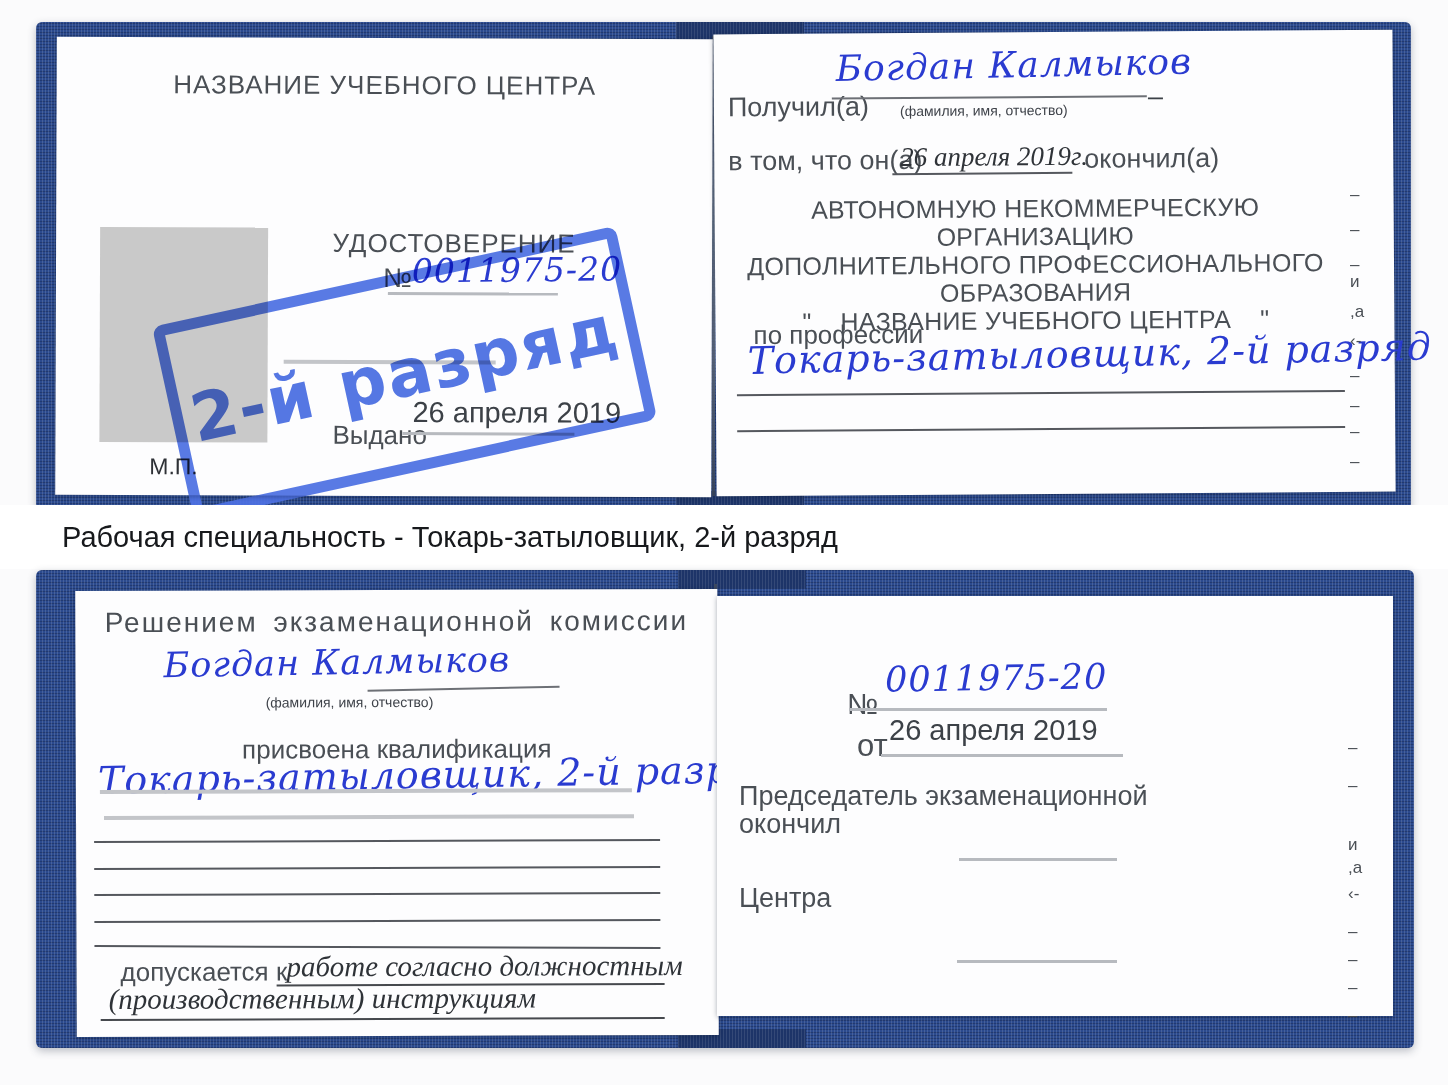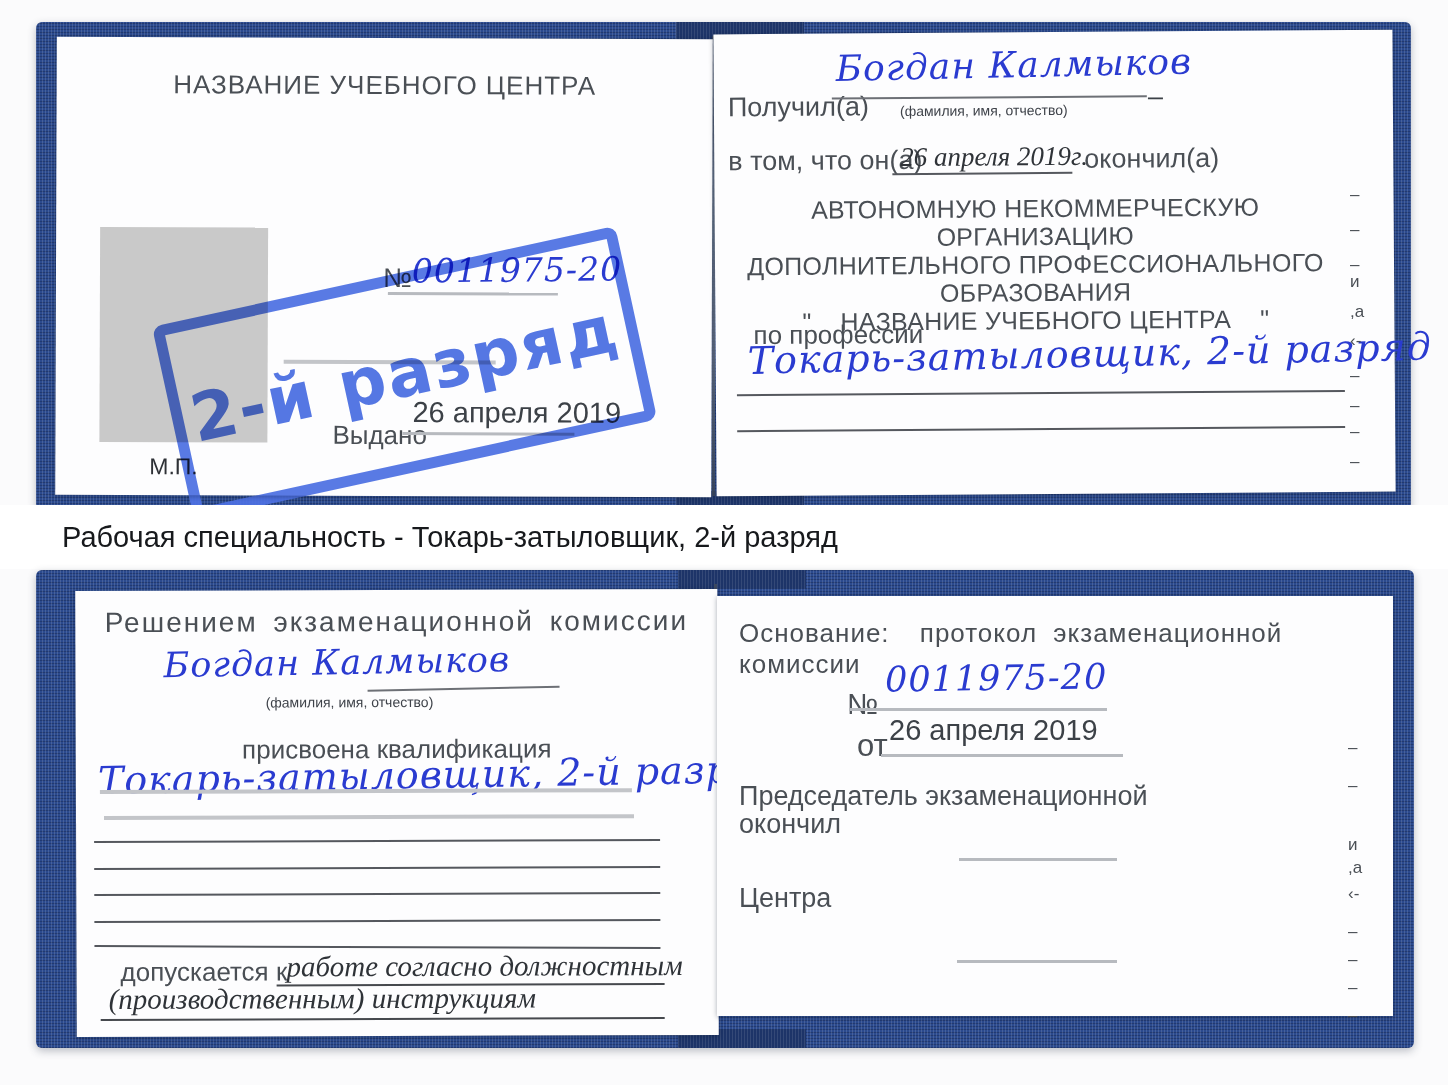--- a/index.html
+++ b/index.html
@@ -114,20 +114,21 @@
 <div class="stage">
 
   <section class="spread top">
     <div class="ribbon rt"></div>
     <div class="ribbon rb"></div>
     <div class="crease"></div>
 
     <div class="page pl-top">
       <div class="abs c tl-head print">НАЗВАНИЕ УЧЕБНОГО ЦЕНТРА</div>
       <div class="abs photo"></div>
+      <div class="abs tl-title print">УДОСТОВЕРЕНИЕ</div>
       <span class="abs tl-no print">№</span>
       <span class="abs tl-num"><span class="hand">0011975-20</span></span>
       <div class="rule gray" style="left:332px;top:254px;width:170px;"></div>
       <div class="rule soft" style="left:228px;top:322px;width:212px;"></div>
       <span class="abs tl-issued print">Выдано</span>
       <span class="abs tl-date">26 апреля 2019</span>
       <div class="rule gray" style="left:347px;top:394px;width:172px;"></div>
       <span class="abs tl-mp">М.П.</span>
       <div class="stamp">2-й разряд</div>
     </div>
@@ -191,24 +192,20 @@
       <div class="rule" style="left:18px;top:330px;width:566px;"></div>
       <div class="rule" style="left:18px;top:356px;width:566px;transform:rotate(.4deg);"></div>
       <span class="abs bl-adm-label print">допускается к</span>
       <span class="abs bl-adm1 fill-italic">работе согласно должностным</span>
       <div class="rule" style="left:200px;top:394px;width:388px;background:#46494e;"></div>
       <span class="abs bl-adm2 fill-italic">(производственным) инструкциям</span>
       <div class="rule" style="left:24px;top:428px;width:564px;background:#46494e;"></div>
     </div>
 
     <div class="page pr-bot">
-      <div class="abs br-basis print">
-        <span>Основание:</span>
-        <span class="v">протокол экзаменационной комиссии</span>
-      </div>
       <span class="abs br-no print">№</span>
       <span class="abs br-num"><span class="hand">0011975-20</span></span>
       <div class="rule gray" style="left:132px;top:112px;width:258px;"></div>
       <span class="abs br-from print">от</span>
       <span class="abs br-date">26 апреля 2019</span>
       <div class="rule gray" style="left:164px;top:158px;width:242px;"></div>
       <div class="abs br-chair print">
         <div>Председатель экзаменационной</div>
         <div>окончил</div>
       </div>

